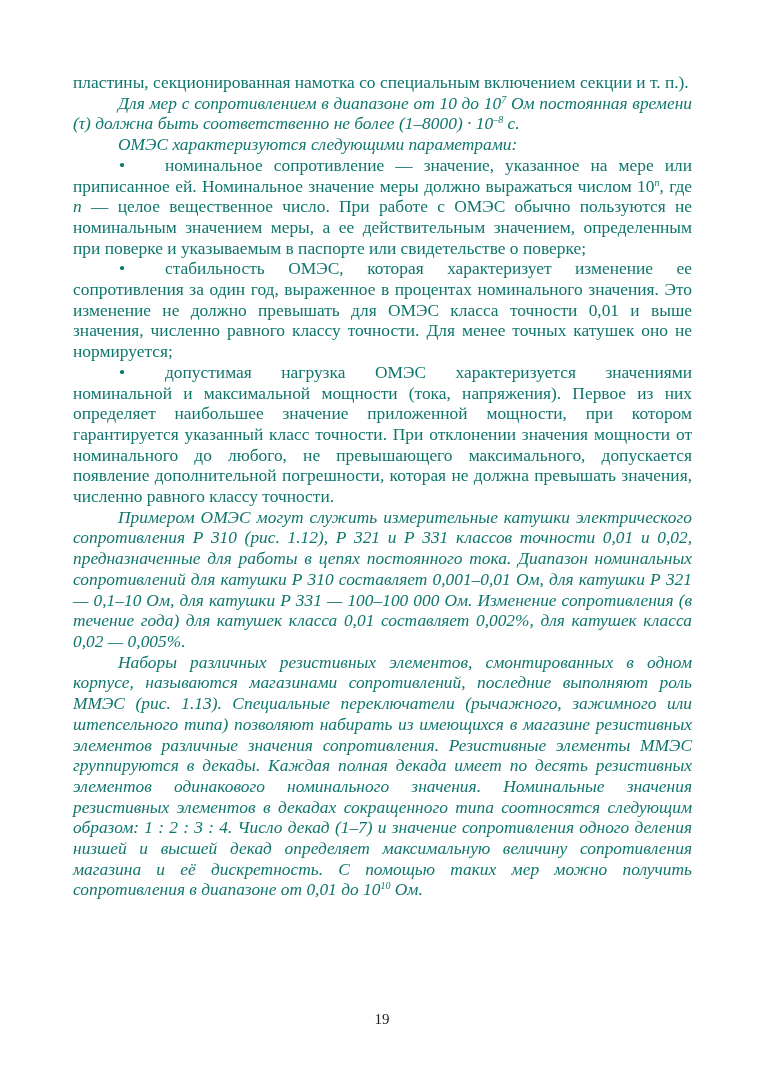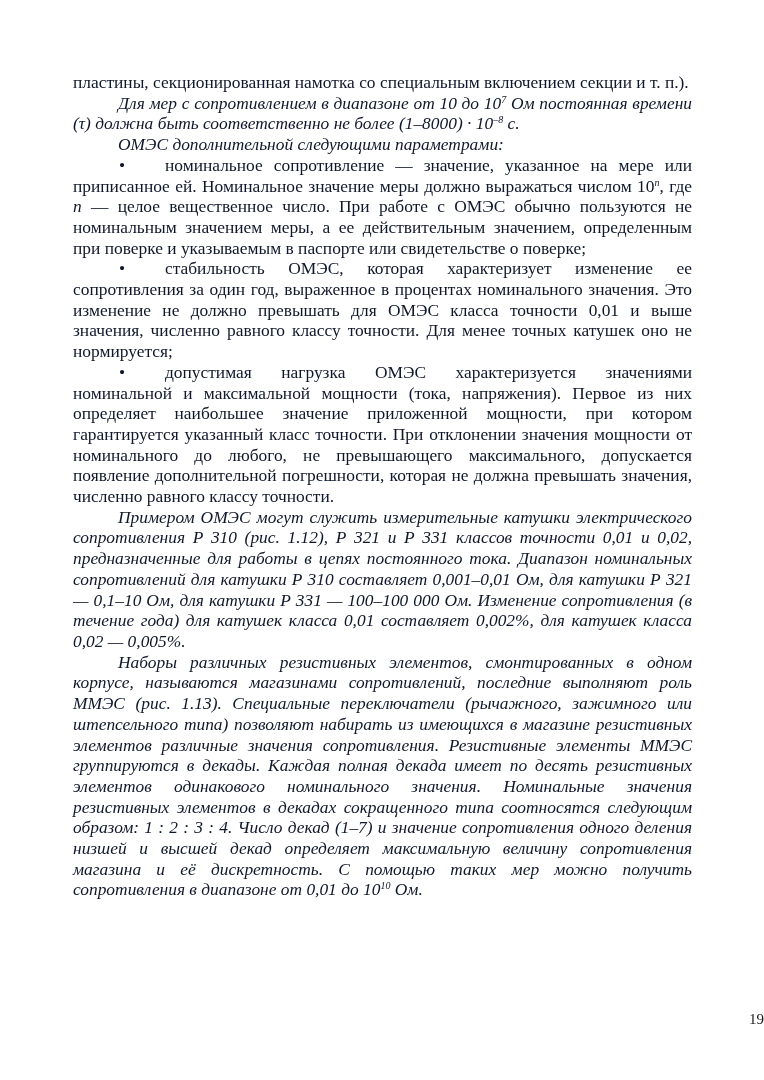--- a/index.html
+++ b/index.html
@@ -21,21 +21,21 @@
       background: #ffffff;
     }
     .text-block {
       position: absolute;
       left: 73px;
       top: 72px;
       width: 619px;
       font-family: "Liberation Serif", "DejaVu Serif", serif;
       font-size: 17.4px;
       line-height: 20.7px;
-      color: #0f172a;
+      color: #0f766e;
       text-align: justify;
       hyphens: manual;
     }
     .text-block p {
       margin: 0;
       padding: 0;
     }
     .indent {
       text-indent: 45px;
       font-style: italic;
@@ -53,37 +53,37 @@
     sup {
       font-size: 10px;
       line-height: 0;
       vertical-align: 6px;
     }
     .page-number {
       position: absolute;
       left: 0;
       width: 764px;
       top: 1011px;
-      text-align: right;
+      text-align: center;
       font-family: "Liberation Serif", "DejaVu Serif", serif;
       font-size: 15px;
       color: #1a1a1a;
     }
   </style>
 </head>
 <body>
 
 <div class="page">
   <div class="text-block">
 
     <p>пластины, секционированная намотка со специальным включением секции и т. п.).</p>
 
     <p class="indent"><span>Для мер с сопротивлением в диапазоне от 10 до 10</span><sup>7</sup><span> Ом постоянная времени (τ) должна быть соответственно не более (1–8000) · 10</span><sup>–8</sup><span> с.</span></p>
 
-    <p class="indent">ОМЭС дополнительной следующими параметрами:</p>
+    <p class="indent">ОМЭС характеризуются следующими параметрами:</p>
 
     <p class="bullet"><span class="dot">•</span><span>номинальное сопротивление — значение, указанное на мере или приписанное ей. Номинальное значение меры должно выражаться числом 10</span><sup style="font-style:italic">n</sup><span>, где </span><i>n</i><span> — целое вещественное число. При работе с ОМЭС обычно пользуются не номинальным значением меры, а ее действительным значением, определенным при поверке и указываемым в паспорте или свидетельстве о поверке;</span></p>
 
     <p class="bullet"><span class="dot">•</span><span>стабильность ОМЭС, которая характеризует изменение ее сопротивления за один год, выраженное в процентах номинального значения. Это изменение не должно превышать для ОМЭС класса точности 0,01 и выше значения, численно равного классу точности. Для менее точных катушек оно не нормируется;</span></p>
 
     <p class="bullet"><span class="dot">•</span><span>допустимая нагрузка ОМЭС характеризуется значениями номинальной и максимальной мощности (тока, напряжения). Первое из них определяет наибольшее значение приложенной мощности, при котором гарантируется указанный класс точности. При отклонении значения мощности от номинального до любого, не превышающего максимального, допускается появление дополнительной погрешности, которая не должна превышать значения, численно равного классу точности.</span></p>
 
     <p class="indent">Примером ОМЭС могут служить измерительные катушки электрического сопротивления Р 310 (рис. 1.12), Р 321 и Р 331 классов точности 0,01 и 0,02, предназначенные для работы в цепях постоянного тока. Диапазон номинальных сопротивлений для катушки Р 310 составляет 0,001–0,01 Ом, для катушки Р 321 — 0,1–10 Ом, для катушки Р 331 — 100–100 000 Ом. Изменение сопротивления (в течение года) для катушек класса 0,01 составляет 0,002%, для катушек класса 0,02 — 0,005%.</p>
 
     <p class="indent"><span>Наборы различных резистивных элементов, смонтированных в одном корпусе, называются магазинами сопротивлений, последние выполняют роль ММЭС (рис. 1.13). Специальные переключатели (рычажного, зажимного или штепсельного типа) позволяют набирать из имеющихся в магазине резистивных элементов различные значения сопротивления. Резистивные элементы ММЭС группируются в декады. Каждая полная декада имеет по десять резистивных элементов одинакового номинального значения. Номинальные значения резистивных элементов в декадах сокращенного типа соотносятся следующим образом: 1 : 2 : 3 : 4. Число декад (1–7) и значение сопротивления одного деления низшей и высшей декад определяет максимальную величину сопротивления магазина и её дискретность. С помощью таких мер можно получить сопротивления в диапазоне от 0,01 до 10</span><sup>10</sup><span> Ом.</span></p>

